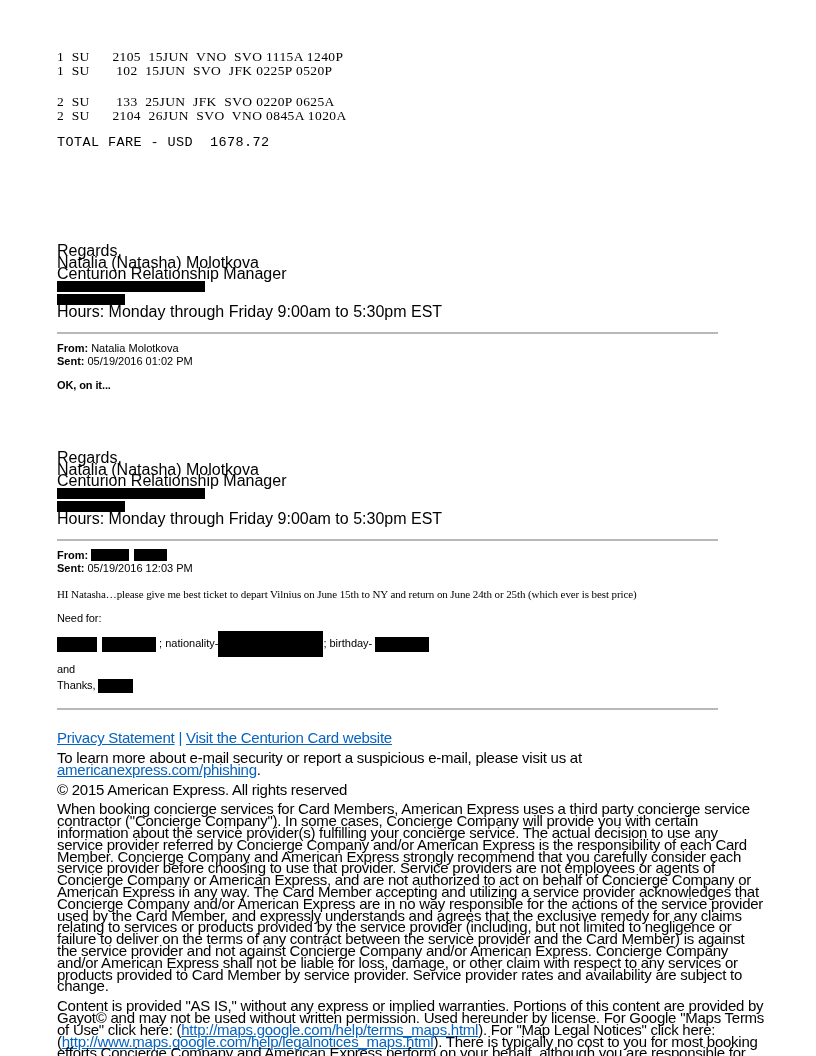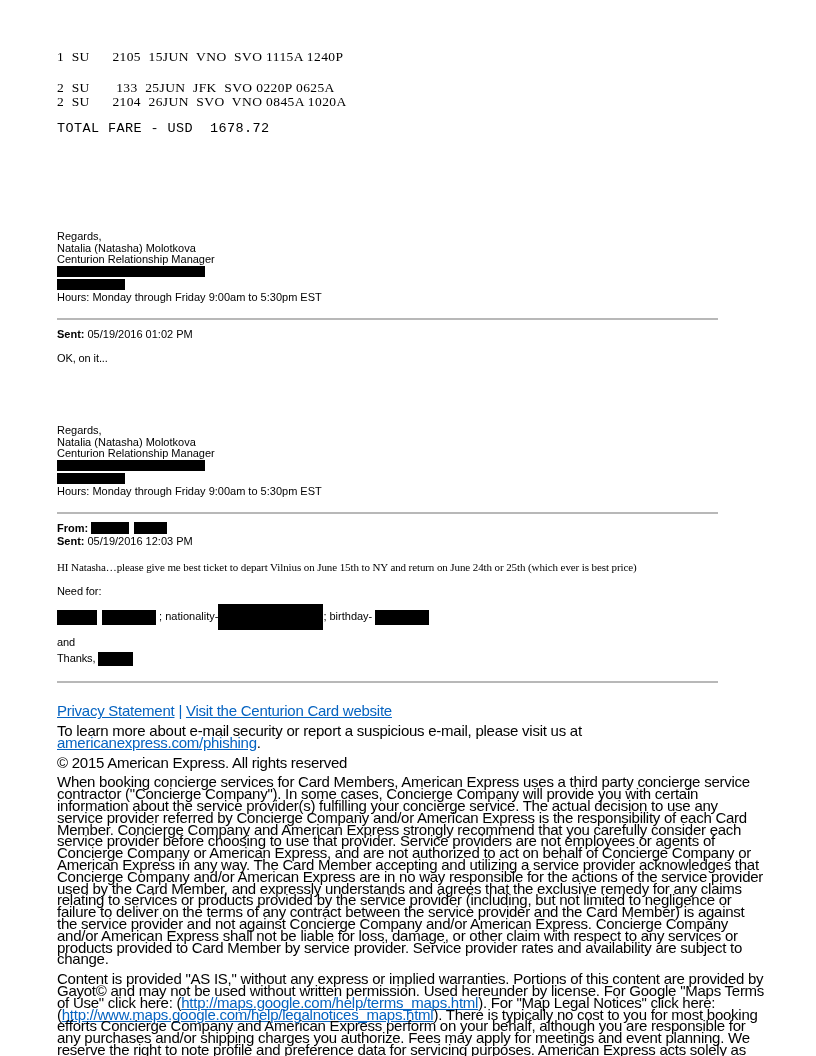--- a/index.html
+++ b/index.html
@@ -6,37 +6,37 @@
   body{width:816px;height:1056px;overflow:hidden;font-family:"Liberation Sans",sans-serif;color:#000;}
   .page{padding:50px 11px 0 57px;}
 
   
   .itinerary{font-family:"Liberation Serif",serif;font-size:13.5px;line-height:14px;letter-spacing:.4px;}
   .itin-line{white-space:pre;}
   .itin-gap{height:17px;}
   .total-fare{font-family:Liberation Mono, monospace;font-size:13.5px;letter-spacing:.4px;margin-top:12px;white-space:pre;}
 
   
-  .sig{font-size:11px;line-height:11.5px;}
+  .sig{font-size:16px;line-height:11.5px;}
   .sig-block-1{margin-top:95px;}
   .sig-block-2{margin-top:60px;}
   .sig .bar-row{height:13px;}
   .rbar{display:inline-block;background:#000;vertical-align:middle;}
   .sig-bar1{width:148px;height:11px;}
   .sig-bar2{width:68px;height:11px;}
 
   .hr{height:2px;background:#b8b8b8;width:661px;margin-top:15px;}
   .hr-bottom{width:695px;margin-top:9px;}
 
   .from-block{margin-top:8px;font-size:11px;line-height:13px;}
   .from-block b{margin-right:3px;}
   .mini-bar{height:12px;vertical-align:text-bottom;}
 
   .body-text{font-size:11px;line-height:13px;letter-spacing:-.1px;}
-  .ok-line{margin-top:11px;}
+  .ok-line{margin-top:11px;font-weight:bold;}
   .hi-line{margin-top:13px;font-family:Liberation Serif, serif;}
   .need-line{margin-top:11px;}
   .and-line{margin-top:6px;}
   .thanks-line{margin-top:3px;}
 
   .redline{margin-top:5px;font-size:11px;line-height:26px;white-space:pre;}
   .rb-n{height:15px;vertical-align:middle;}
   .rb-t{height:26px;vertical-align:middle;}
   .rb-s{height:14px;vertical-align:middle;}
 
@@ -49,38 +49,40 @@
   .lnk{color:#0563C1;text-decoration:underline;cursor:pointer;}
   .sep{color:#0563C1;}
 </style>
 </head>
 <body>
 
 <div class="page">
 
   <div class="itinerary">
     <div class="itin-line">1  SU      2105  15JUN  VNO  SVO 1115A 1240P</div>
+    <div class="itin-line">1  SU       102  15JUN  SVO  JFK 0225P 0520P</div>
     <div class="itin-gap"></div>
     <div class="itin-line">2  SU       133  25JUN  JFK  SVO 0220P 0625A</div>
     <div class="itin-line">2  SU      2104  26JUN  SVO  VNO 0845A 1020A</div>
   </div>
   <div class="total-fare">TOTAL FARE - USD  1678.72</div>
 
   <div class="sig sig-block-1">
     <div>Regards,</div>
     <div>Natalia (Natasha) Molotkova</div>
     <div>Centurion Relationship Manager</div>
     <div class="bar-row"><span class="rbar sig-bar1"></span></div>
     <div class="bar-row"><span class="rbar sig-bar2"></span></div>
     <div>Hours: Monday through Friday 9:00am to 5:30pm EST</div>
   </div>
 
   <div class="hr"></div>
 
   <div class="from-block">
+    <div><b>From:</b><span>Natalia Molotkova</span></div>
     <div><b>Sent:</b><span>05/19/2016 01:02 PM</span></div>
   </div>
   <div class="body-text ok-line">OK, on it...</div>
 
   <div class="sig sig-block-2">
     <div>Regards,</div>
     <div>Natalia (Natasha) Molotkova</div>
     <div>Centurion Relationship Manager</div>
     <div class="bar-row"><span class="rbar sig-bar1"></span></div>
     <div class="bar-row"><span class="rbar sig-bar2"></span></div>

